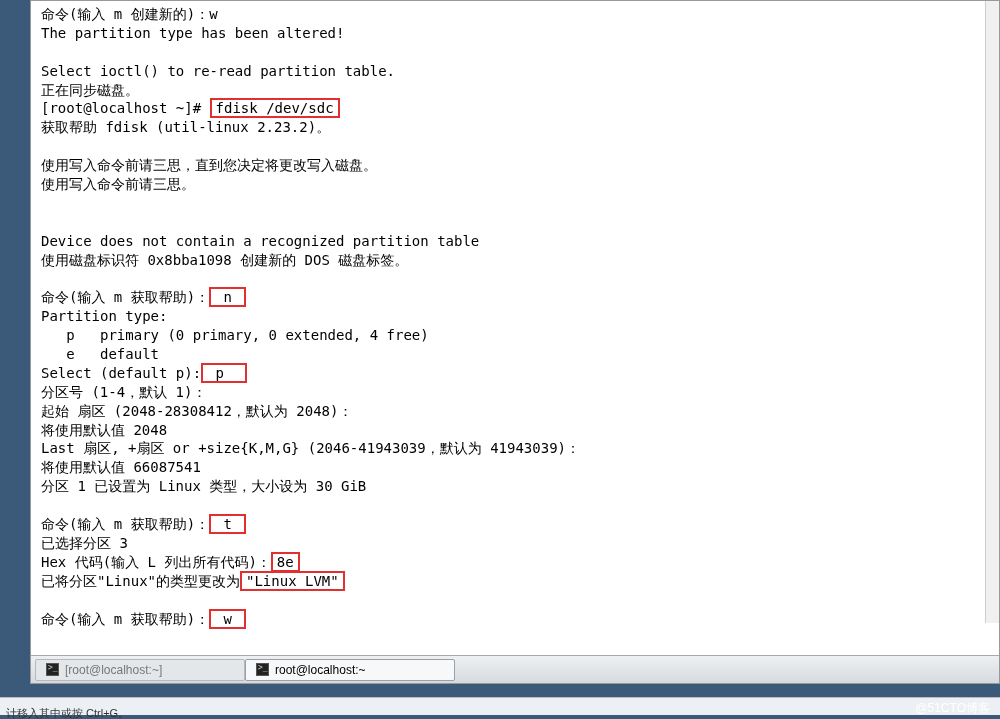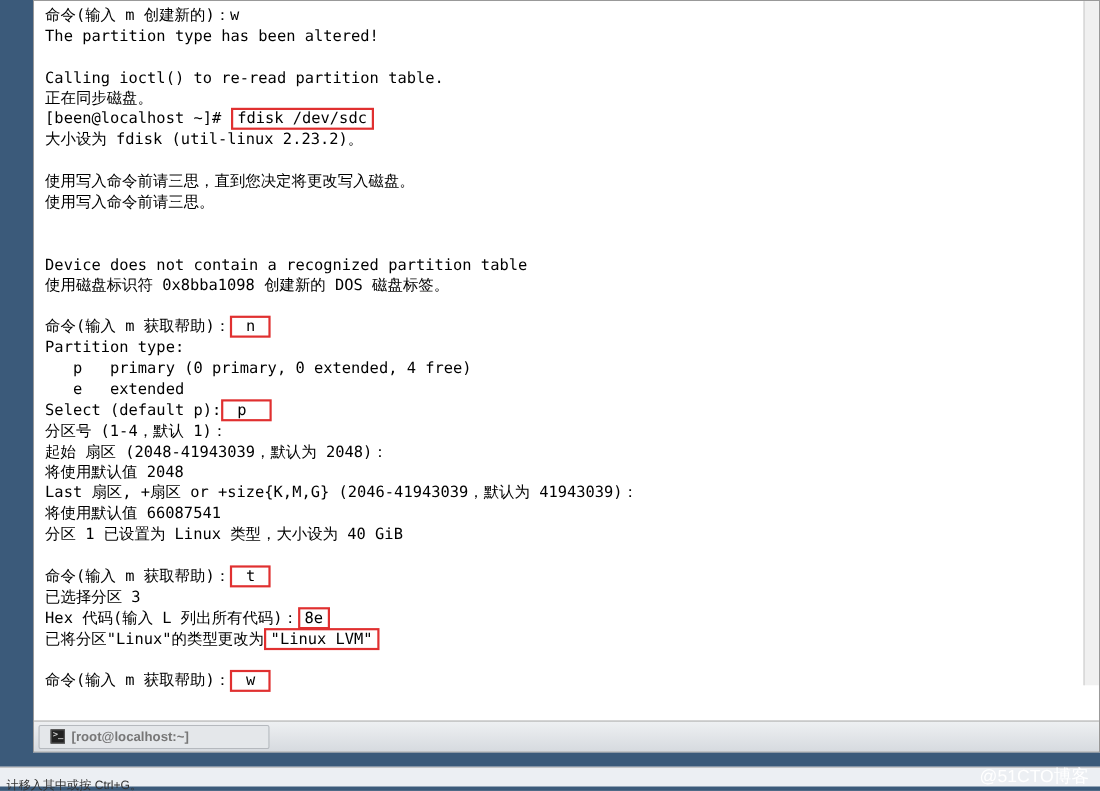--- a/index.html
+++ b/index.html
@@ -38,21 +38,20 @@
       display: inline;
     }
     .taskbar {
       height: 28px;
       background: linear-gradient(#eef0f2, #d6dadf);
       border-top: 1px solid #aaa;
       display: flex;
       align-items: center;
       padding: 0 4px;
       gap: 0;
-      font-weight: bold;
     }
     .task-item {
       height: 22px;
       padding: 0 10px;
       display: flex;
       align-items: center;
       gap: 6px;
       border: 1px solid #b5b9be;
       background: #e4e7ea;
       border-radius: 2px;
@@ -89,75 +88,79 @@
       font-family: sans-serif;
       padding: 8px 6px;
       border-top: 1px solid #bbb;
     }
     .watermark {
       position: absolute;
       right: 10px;
       bottom: 2px;
       color: #fff;
       font-family: sans-serif;
-      font-size: 16px;
+      font-size: 12px;
     }
     .scroll-track {
       position: absolute;
       right: 0;
       top: 0;
       bottom: 60px;
       width: 14px;
       background: #f0f0f0;
       border-left: 1px solid #ccc;
     }
   </style>
 </head>
 <body>
 
 <div class="app-window">
   <div class="terminal-area"><span>命令(输入 m 创建新的)：w</span>
 <span>The partition type has been altered!</span>
 <span></span>
-<span>Calling ioctl() to re-read partition table.</span>
+<span>Select ioctl() to re-read partition table.</span>
 <span>正在同步磁盘。</span>
-<span>[been@localhost ~]# </span><span class="red-box">fdisk /dev/sdc</span>
-<span>大小设为 fdisk (util-linux 2.23.2)。</span>
+<span>[root@localhost ~]# </span><span class="red-box">fdisk /dev/sdc</span>
+<span>获取帮助 fdisk (util-linux 2.23.2)。</span>
 <span></span>
 <span>使用写入命令前请三思，直到您决定将更改写入磁盘。</span>
 <span>使用写入命令前请三思。</span>
 <span></span>
 <span></span>
 <span>Device does not contain a recognized partition table</span>
 <span>使用磁盘标识符 0x8bba1098 创建新的 DOS 磁盘标签。</span>
 <span></span>
 <span>命令(输入 m 获取帮助)：</span><span class="red-box"> n </span>
 <span>Partition type:</span>
 <span>   p   primary (0 primary, 0 extended, 4 free)</span>
-<span>   e   extended</span>
+<span>   e   default</span>
 <span>Select (default p):</span><span class="red-box"> p  </span>
 <span>分区号 (1-4，默认 1)：</span>
-<span>起始 扇区 (2048-41943039，默认为 2048)：</span>
+<span>起始 扇区 (2048-28308412，默认为 2048)：</span>
 <span>将使用默认值 2048</span>
 <span>Last 扇区, +扇区 or +size{K,M,G} (2046-41943039，默认为 41943039)：</span>
 <span>将使用默认值 66087541</span>
-<span>分区 1 已设置为 Linux 类型，大小设为 40 GiB</span>
+<span>分区 1 已设置为 Linux 类型，大小设为 30 GiB</span>
 <span></span>
 <span>命令(输入 m 获取帮助)：</span><span class="red-box"> t </span>
 <span>已选择分区 3</span>
 <span>Hex 代码(输入 L 列出所有代码)：</span><span class="red-box">8e</span>
 <span>已将分区"Linux"的类型更改为</span><span class="red-box">"Linux LVM"</span>
 <span></span>
 <span>命令(输入 m 获取帮助)：</span><span class="red-box"> w </span>
 </div>
 
   <div class="taskbar">
     <div class="task-item inactive">
       <span class="task-icon"></span>
       <span>[root@localhost:~]</span>
+    </div>
+    <div class="task-item active">
+      <span class="task-icon"></span>
+      <span>root@localhost:~</span>
     </div>
   </div>
 
   <div class="scroll-track"></div>
 </div>
 
 <div class="statusbar">
   <span>计移入其中或按 Ctrl+G。</span>
 </div>
 

